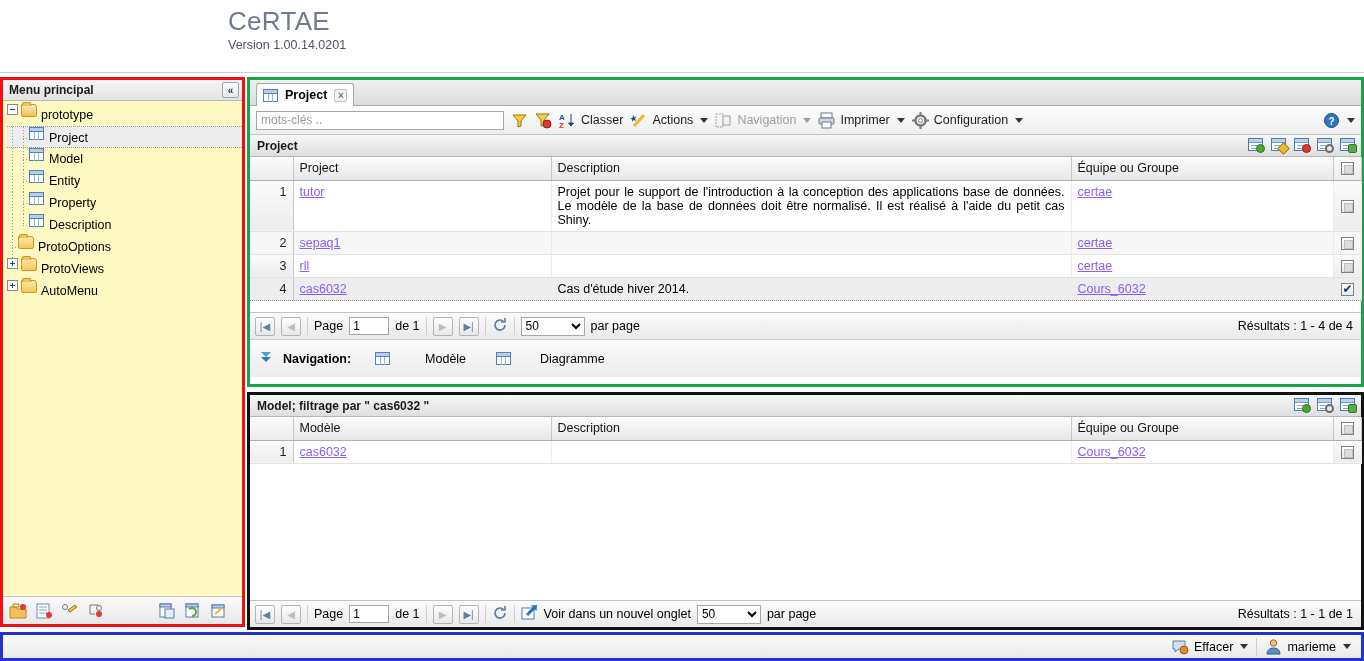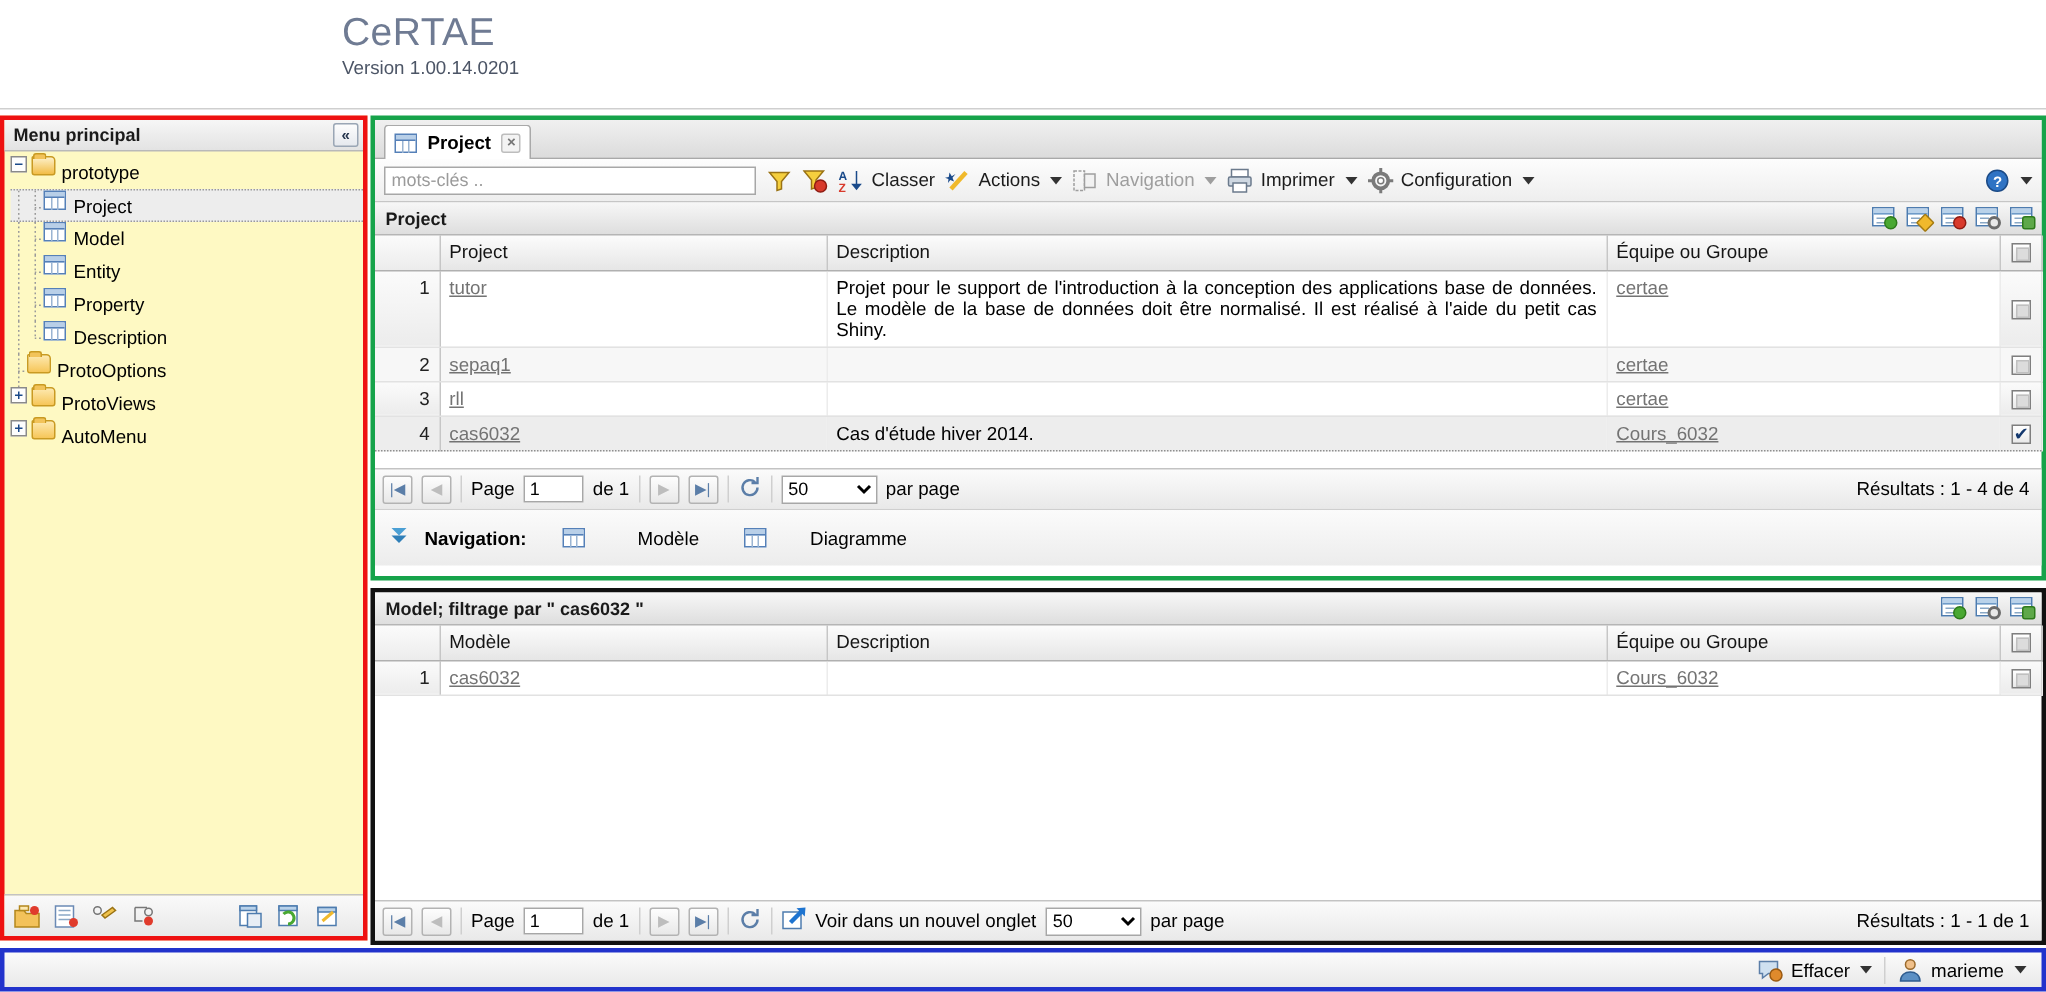--- a/index.html
+++ b/index.html
@@ -5,21 +5,21 @@
   * { box-sizing: border-box; }
   html, body {
     margin: 0; padding: 0;
     width: 1364px; height: 661px;
     overflow: hidden;
     font-family: "Liberation Sans", sans-serif;
     font-size: 12px;
     background: #ffffff;
     color: #000;
   }
-  a { color: #737373; text-decoration: underline; }
+  a { color: #8b5cf6; text-decoration: underline; }
 
   
   #header {
     position: absolute; left: 0; top: 0; width: 1364px; height: 73px;
     background: #ffffff;
     border-bottom: 1px solid #cfcfcf;
   }
   #logo-wrap { position: absolute; left: 22px; top: 4px; width: 176px; height: 66px; }
   #logo-wrap svg { display: block; }
   #app-title {

